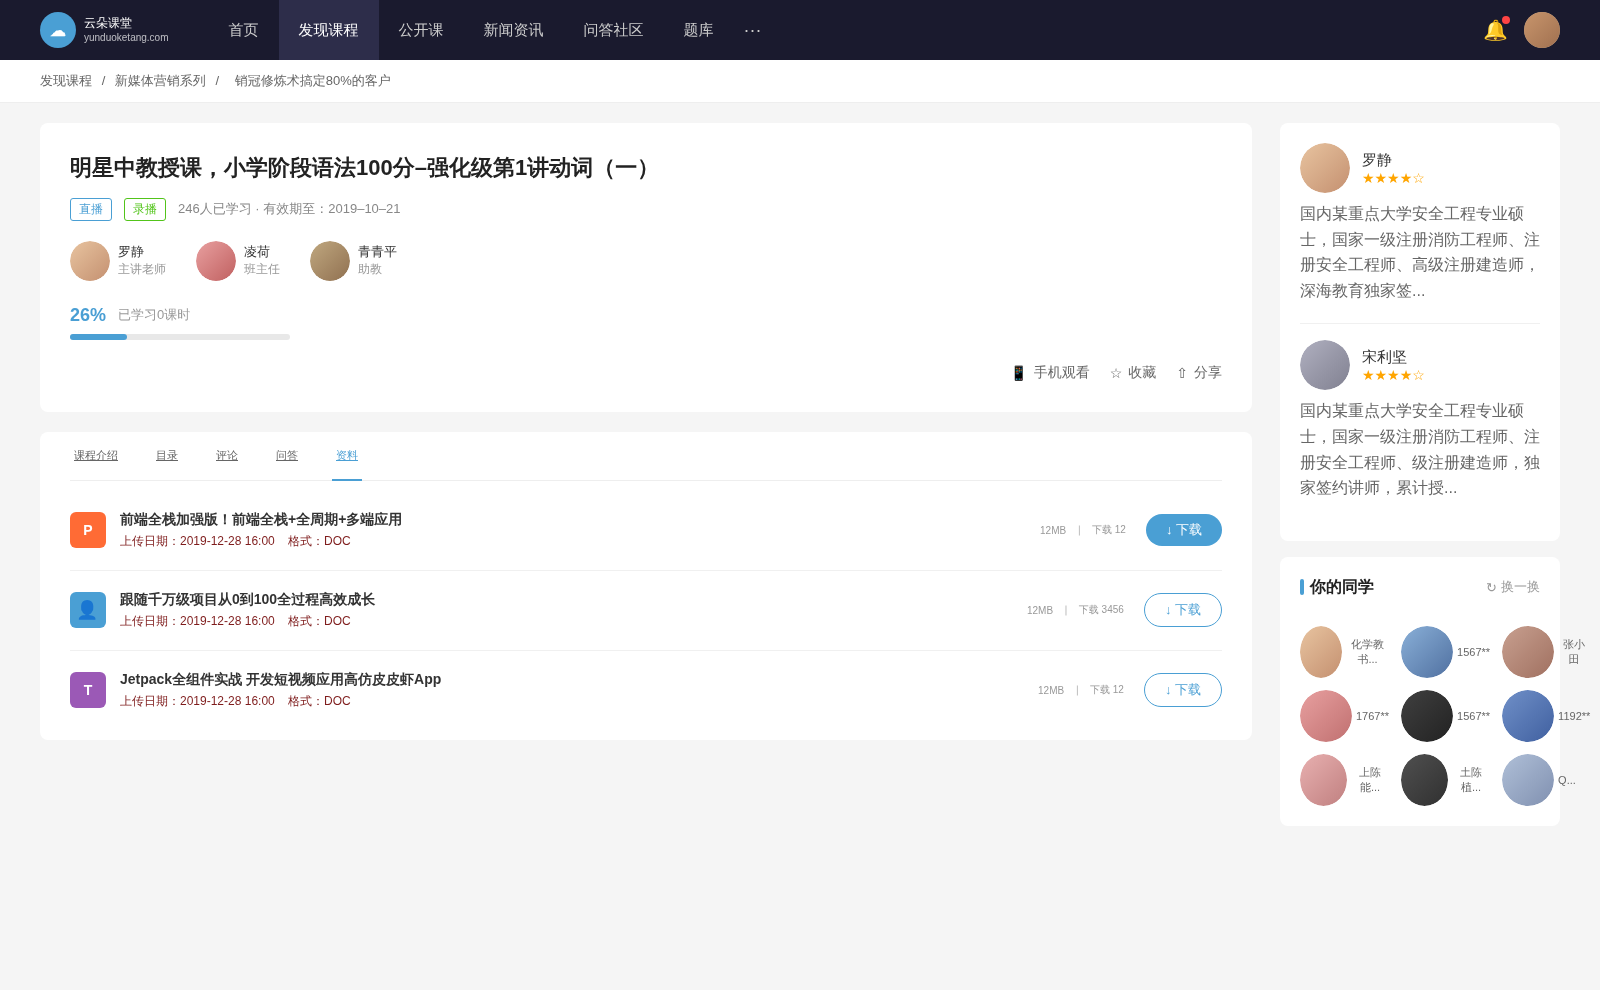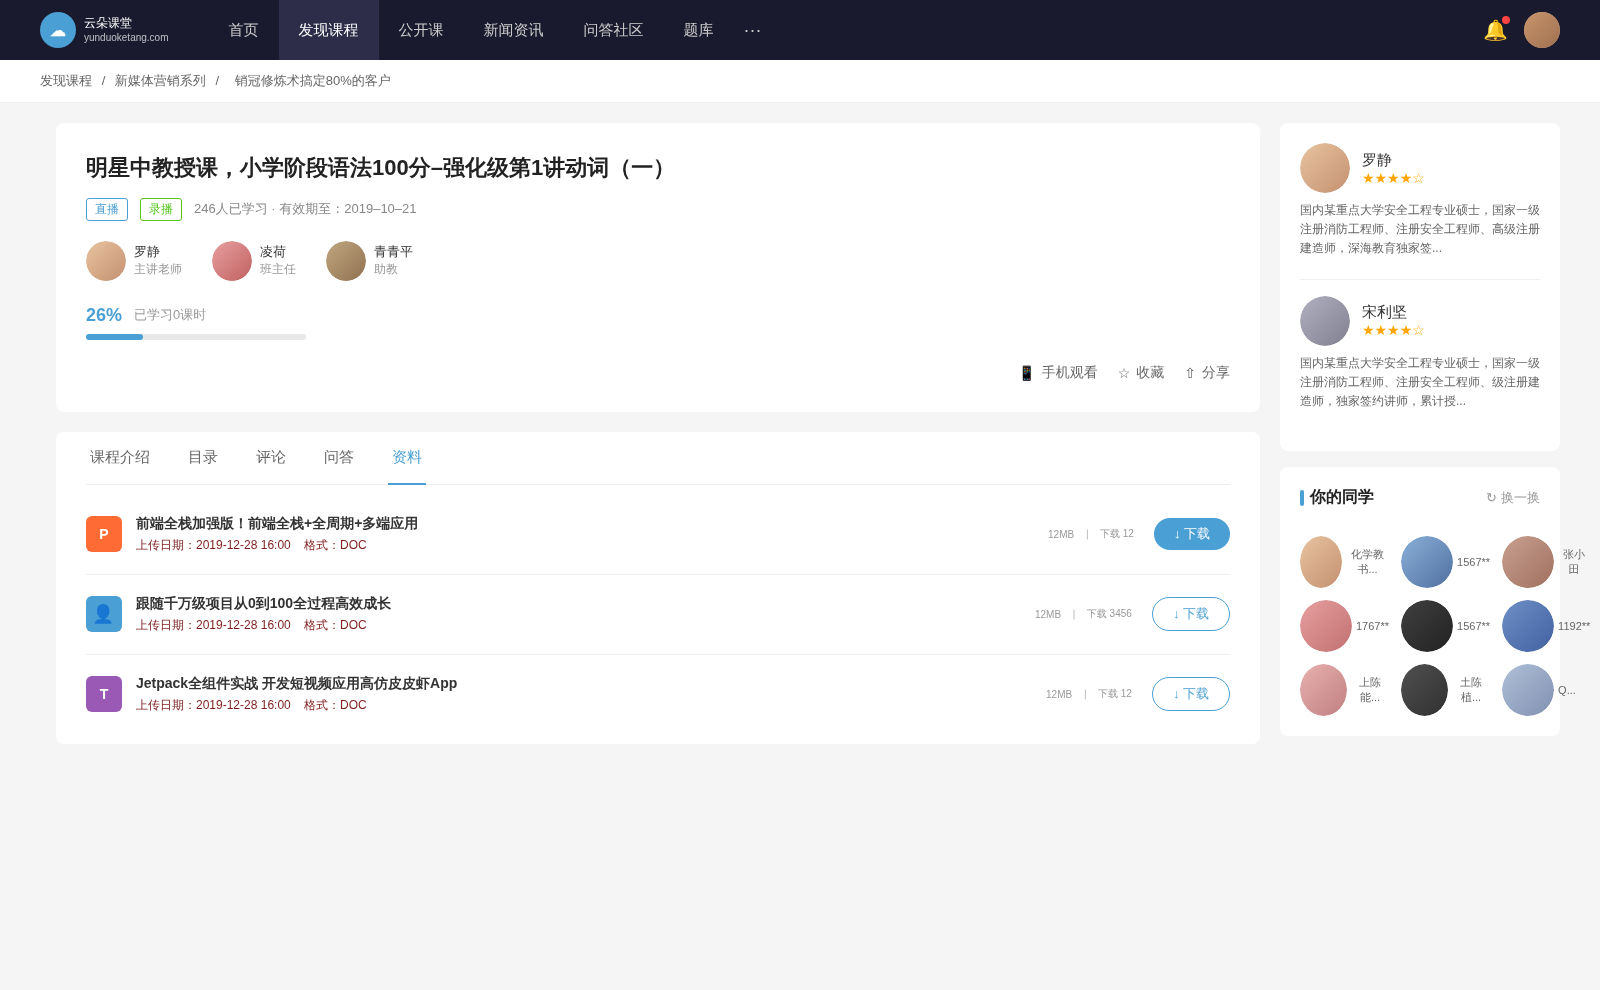--- a/index.html
+++ b/index.html
@@ -19,21 +19,21 @@
     .bell-dot { width: 8px; height: 8px; background: #ff4444; border-radius: 50%; position: absolute; top: -2px; right: -2px; }
     .avatar { width: 36px; height: 36px; border-radius: 50%; background: #c0a080; overflow: hidden; cursor: pointer; display: flex; align-items: center; justify-content: center; }
     .avatar-img { width: 100%; height: 100%; background: linear-gradient(135deg, #c8956c, #a07050); border-radius: 50%; }
 
     
     .breadcrumb { padding: 12px 40px; font-size: 13px; color: #666; background: white; border-bottom: 1px solid #eee; }
     .breadcrumb a { color: #666; text-decoration: none; }
     .breadcrumb span { margin: 0 6px; }
 
     
-    .main-container { display: flex; gap: 20px; padding: 20px 40px; max-width: 1600px; margin-left: 16px; }
+    .main-container { display: flex; gap: 28px; padding: 20px 40px; max-width: 1600px; }
     .content-area { flex: 1; }
     .sidebar { width: 280px; flex-shrink: 0; }
 
     
     .course-card { background: white; border-radius: 8px; padding: 30px; margin-bottom: 20px; }
     .course-title { font-size: 22px; font-weight: bold; color: #222; margin-bottom: 14px; line-height: 1.4; }
     .course-meta { display: flex; align-items: center; gap: 12px; margin-bottom: 20px; }
     .badge { padding: 2px 8px; border-radius: 3px; font-size: 12px; border: 1px solid; }
     .badge-live { color: #4a9fd4; border-color: #4a9fd4; }
     .badge-record { color: #52c41a; border-color: #52c41a; }
@@ -54,21 +54,21 @@
     .progress-bar-fill { background: #4a9fd4; height: 6px; border-radius: 3px; }
 
     .course-actions { display: flex; align-items: center; gap: 20px; }
     .btn-study { background: #4a9fd4; color: white; border: none; border-radius: 25px; padding: 12px 40px; font-size: 16px; cursor: pointer; font-weight: 500; }
     .action-btns { display: flex; gap: 20px; margin-left: auto; }
     .action-btn { display: flex; align-items: center; gap: 6px; color: #666; cursor: pointer; font-size: 14px; }
 
     
     .tabs-section { background: white; border-radius: 8px; padding: 0 30px; }
     .tabs { display: flex; gap: 30px; border-bottom: 1px solid #eee; }
-    .tab-item { padding: 16px 4px; color: #666; cursor: pointer; font-size: 15px; border-bottom: 2px solid transparent; margin-bottom: -1px; }
+    .tab-item { padding: 16px 4px; color: #666; cursor: pointer; font-size: 11px; border-bottom: 2px solid transparent; margin-bottom: -1px; text-decoration: underline; }
     .tab-item.active { color: #4a9fd4; border-bottom-color: #4a9fd4; font-weight: 500; }
 
     
     .resource-list { padding: 10px 0; }
     .resource-item { display: flex; align-items: center; padding: 20px 0; border-bottom: 1px solid #f0f0f0; }
     .resource-item:last-child { border-bottom: none; }
     .resource-icon { width: 36px; height: 36px; border-radius: 6px; display: flex; align-items: center; justify-content: center; color: white; font-weight: bold; font-size: 14px; flex-shrink: 0; margin-right: 14px; }
     .icon-p { background: #ff6b35; }
     .icon-u { background: #4a9fd4; }
     .icon-t { background: #9b59b6; }
@@ -84,21 +84,21 @@
     .sidebar-title { font-size: 16px; font-weight: bold; color: #222; margin-bottom: 16px; display: flex; align-items: center; gap: 6px; padding-bottom: 12px; }
     .sidebar-title::before { content: ''; width: 4px; height: 16px; background: #4a9fd4; border-radius: 2px; display: inline-block; }
     .sidebar-title-right { margin-left: auto; font-size: 13px; color: #999; display: flex; align-items: center; gap: 4px; font-weight: normal; }
 
     
     .teacher-sidebar-item { margin-bottom: 20px; }
     .teacher-sidebar-header { display: flex; align-items: center; gap: 12px; margin-bottom: 8px; }
     .teacher-sidebar-avatar { width: 50px; height: 50px; border-radius: 50%; overflow: hidden; flex-shrink: 0; }
     .teacher-sidebar-name { font-size: 15px; font-weight: 500; color: #333; }
     .stars { color: #ffa500; font-size: 14px; }
-    .teacher-sidebar-desc { font-size: 12px; color: #666; line-height: 1.6; }
+    .teacher-sidebar-desc { font-size: 16px; color: #666; line-height: 1.6; }
     .divider { height: 1px; background: #f0f0f0; margin: 16px 0; }
     .page-btn { width: 20px; height: 20px; border: 1px solid #ddd; border-radius: 3px; display: flex; align-items: center; justify-content: center; cursor: pointer; font-size: 11px; color: #666; }
 
     
     .students-grid { display: grid; grid-template-columns: repeat(4, 1fr); gap: 12px; }
     .student-item { display: flex; align-items: center; gap: 4px; }
     .student-avatar { width: 52px; height: 52px; border-radius: 50%; overflow: hidden; }
     .student-name { font-size: 11px; color: #666; text-align: center; }
 
     

